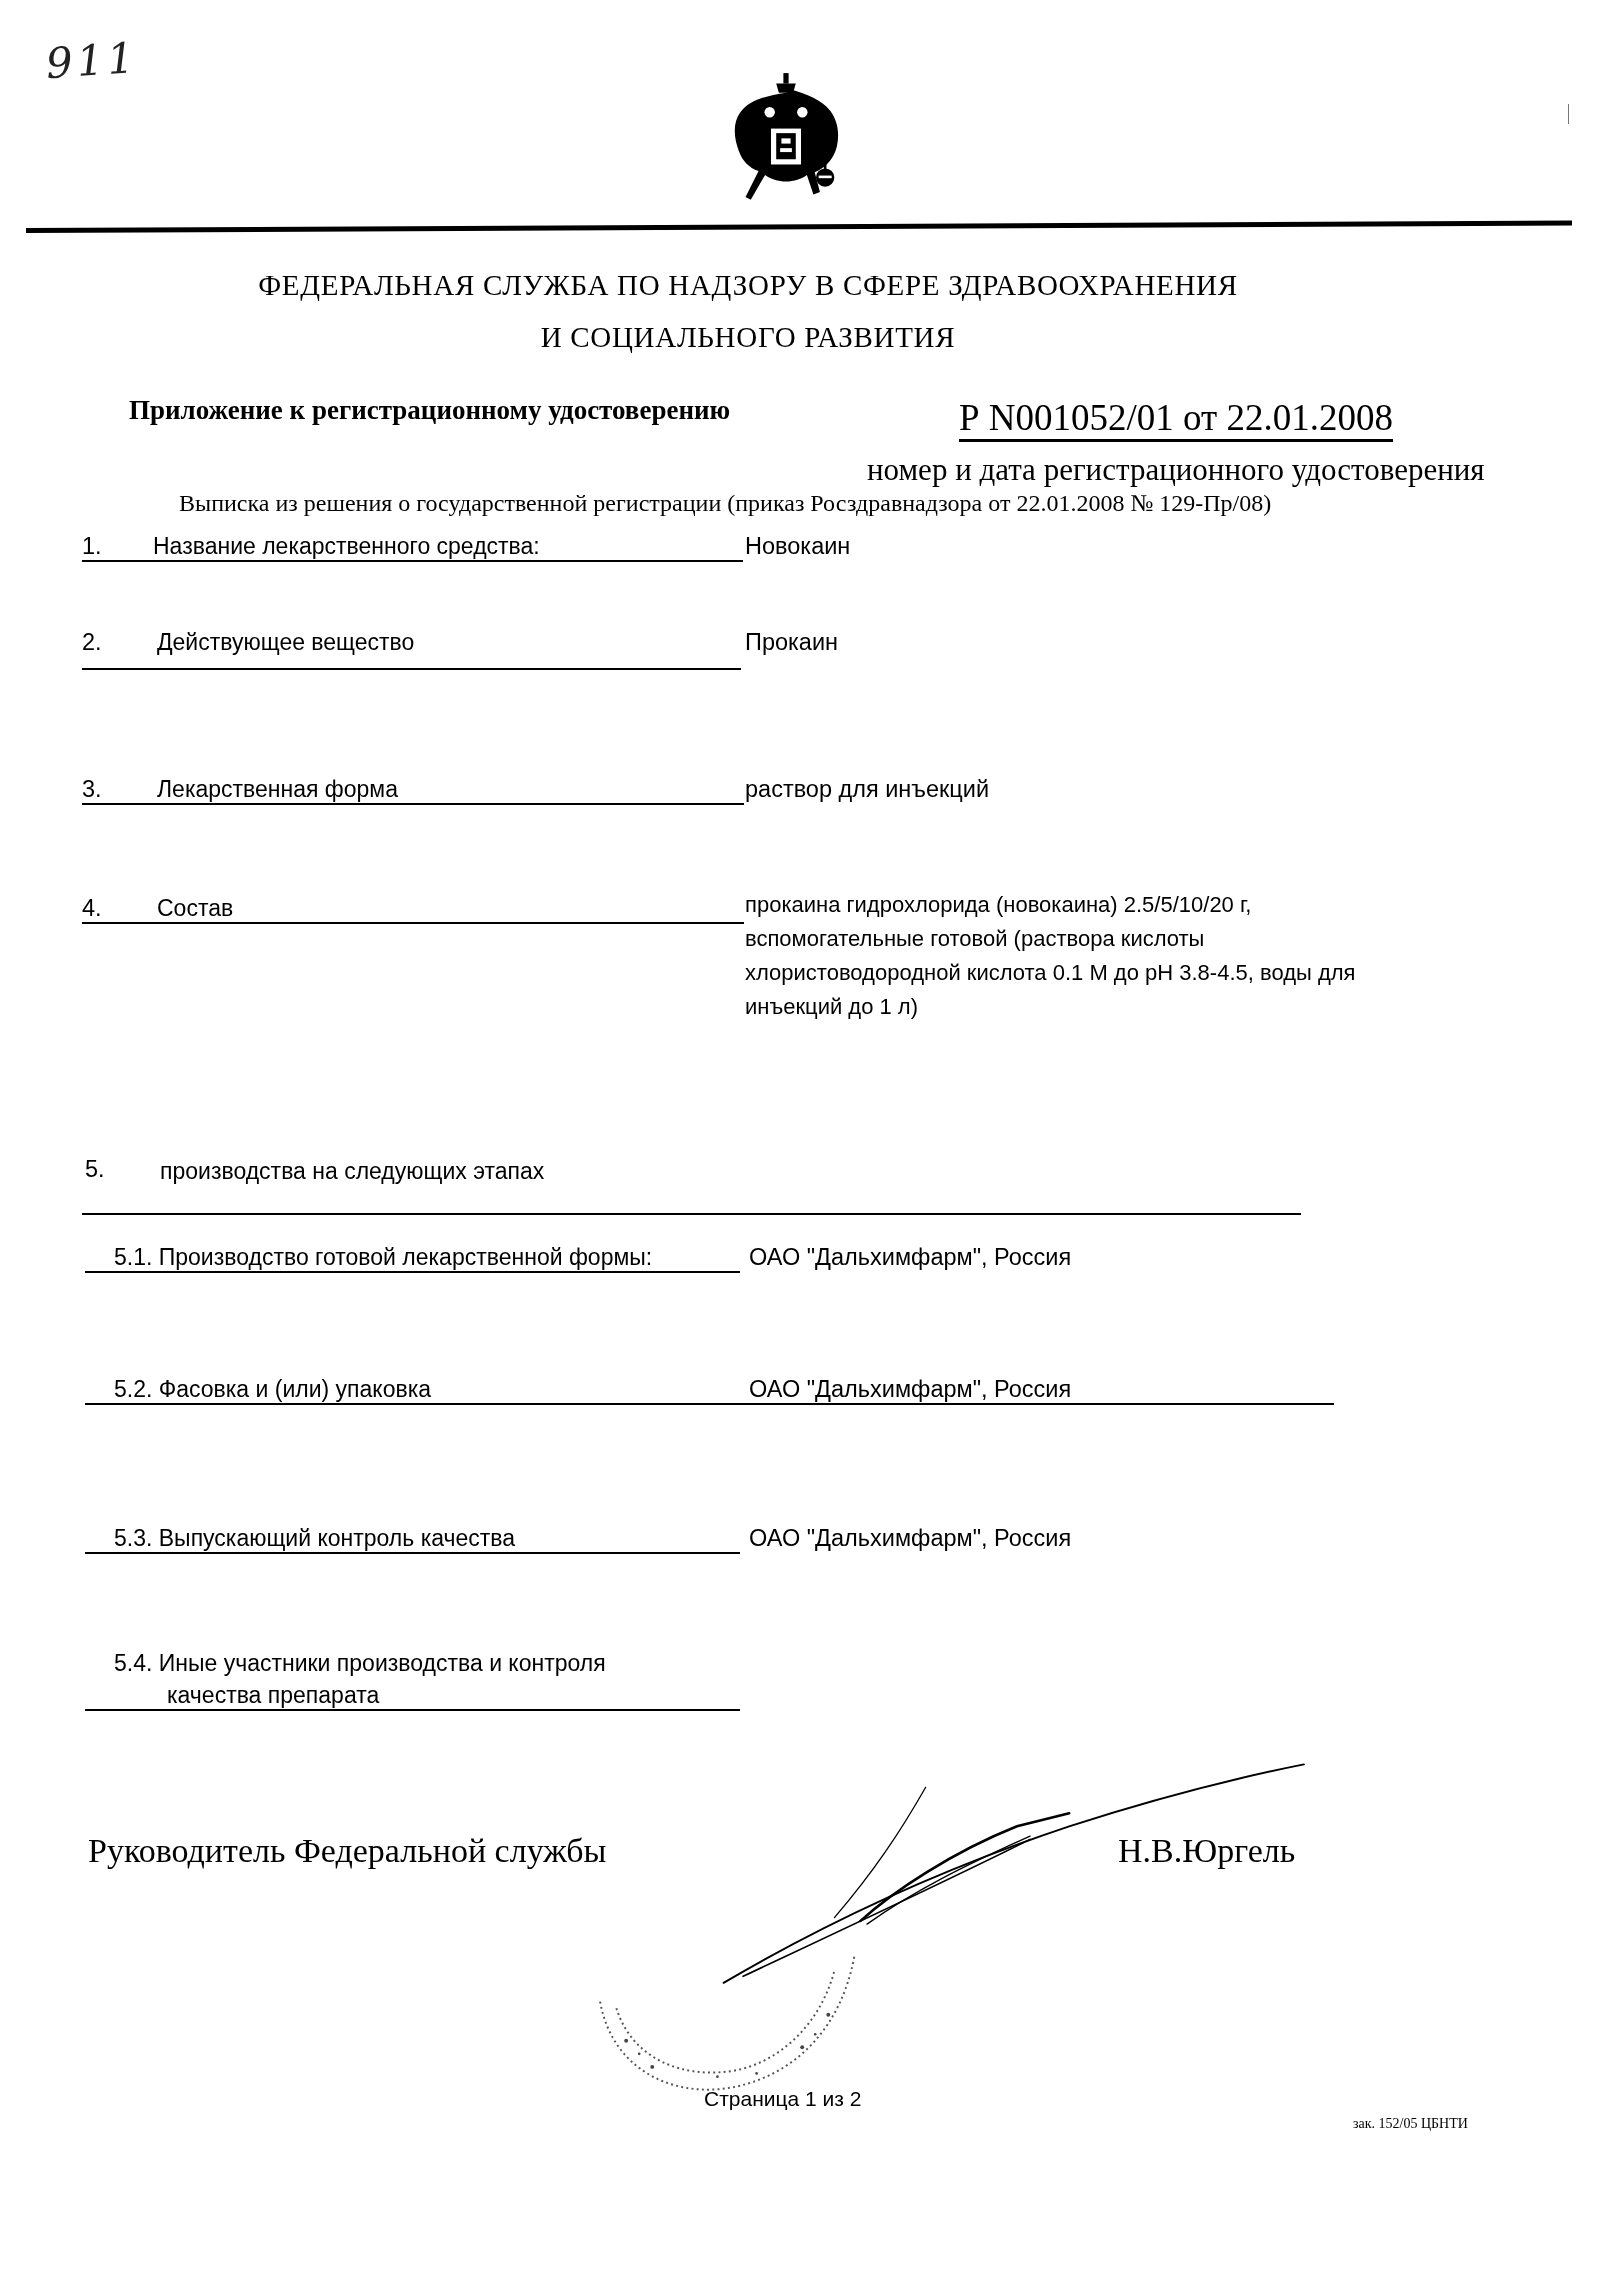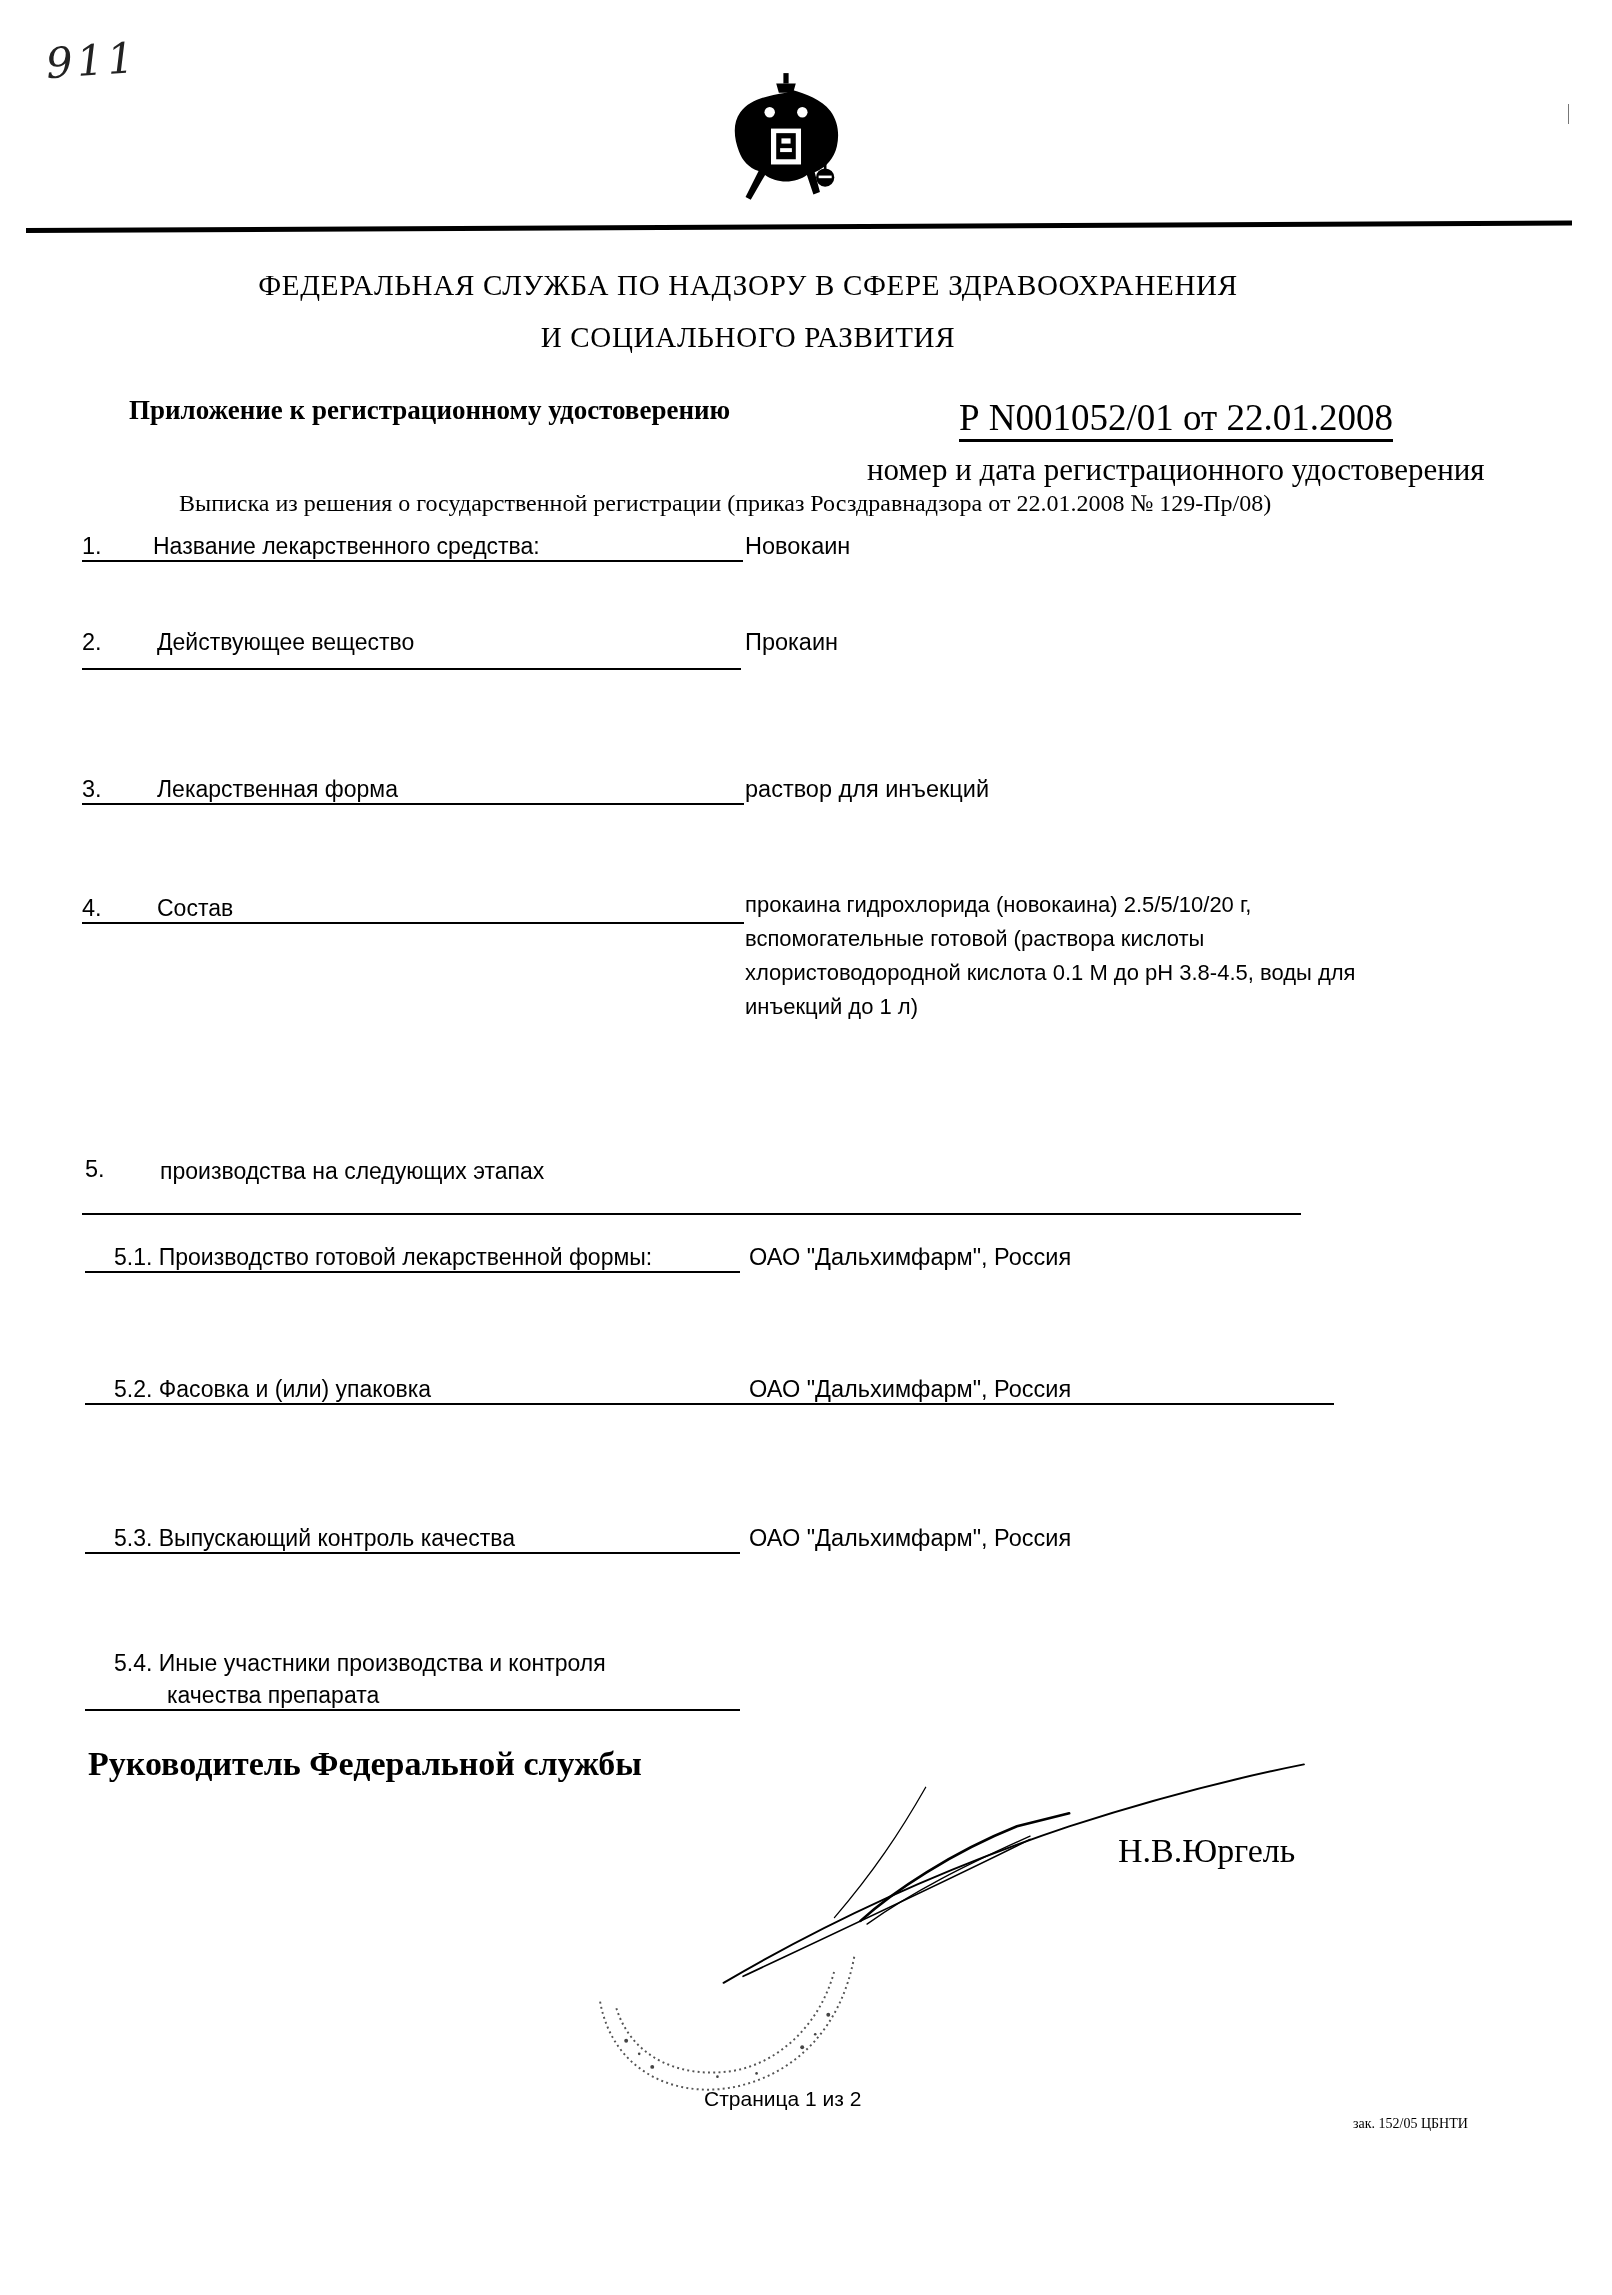--- a/index.html
+++ b/index.html
@@ -16,21 +16,21 @@
     .appendix { left: 129px; top: 395px; font-size: 27px; font-weight: bold; }
     .regnum { left: 959px; top: 399px; font-size: 37px; border-bottom: 3.3px solid #000; line-height: 1.05; padding-bottom: 1.3px; }
     .regcap { left: 867px; top: 452px; font-size: 31px; }
     .extract { left: 171px; top: 490px; font-size: 24px; margin-left: 8px; }
     .row-num { font-size: 23.5px; }
     .row-label { font-size: 23px; }
     .row-value { font-size: 23.5px; }
     .uline { border-bottom: 2px solid #000; }
     .line { height: 2px; background: #000; }
     .composition { left: 745px; top: 888px; font-size: 22px; line-height: 34px; width: 750px; }
-    .signer-title { left: 88px; top: 1745px; font-size: 34px; font-weight: bold; }
+    .signer-title { left: 88px; top: 1832px; font-size: 34px; }
     .signer-name { left: 1118px; top: 1832px; font-size: 34px; }
     .signature { left: 704px; top: 1761px; width: 626px; height: 235px; }
     .stamp { left: 587px; top: 1943px; width: 300px; height: 163px; }
     .pagenum { left: 704px; top: 2087px; font-size: 21px; }
     .printcode { left: 1353px; top: 2116px; font-size: 14px; }
     .scanmark { width: 1.3px; background: #777; }
   </style>
 </head>
 <body>
 

